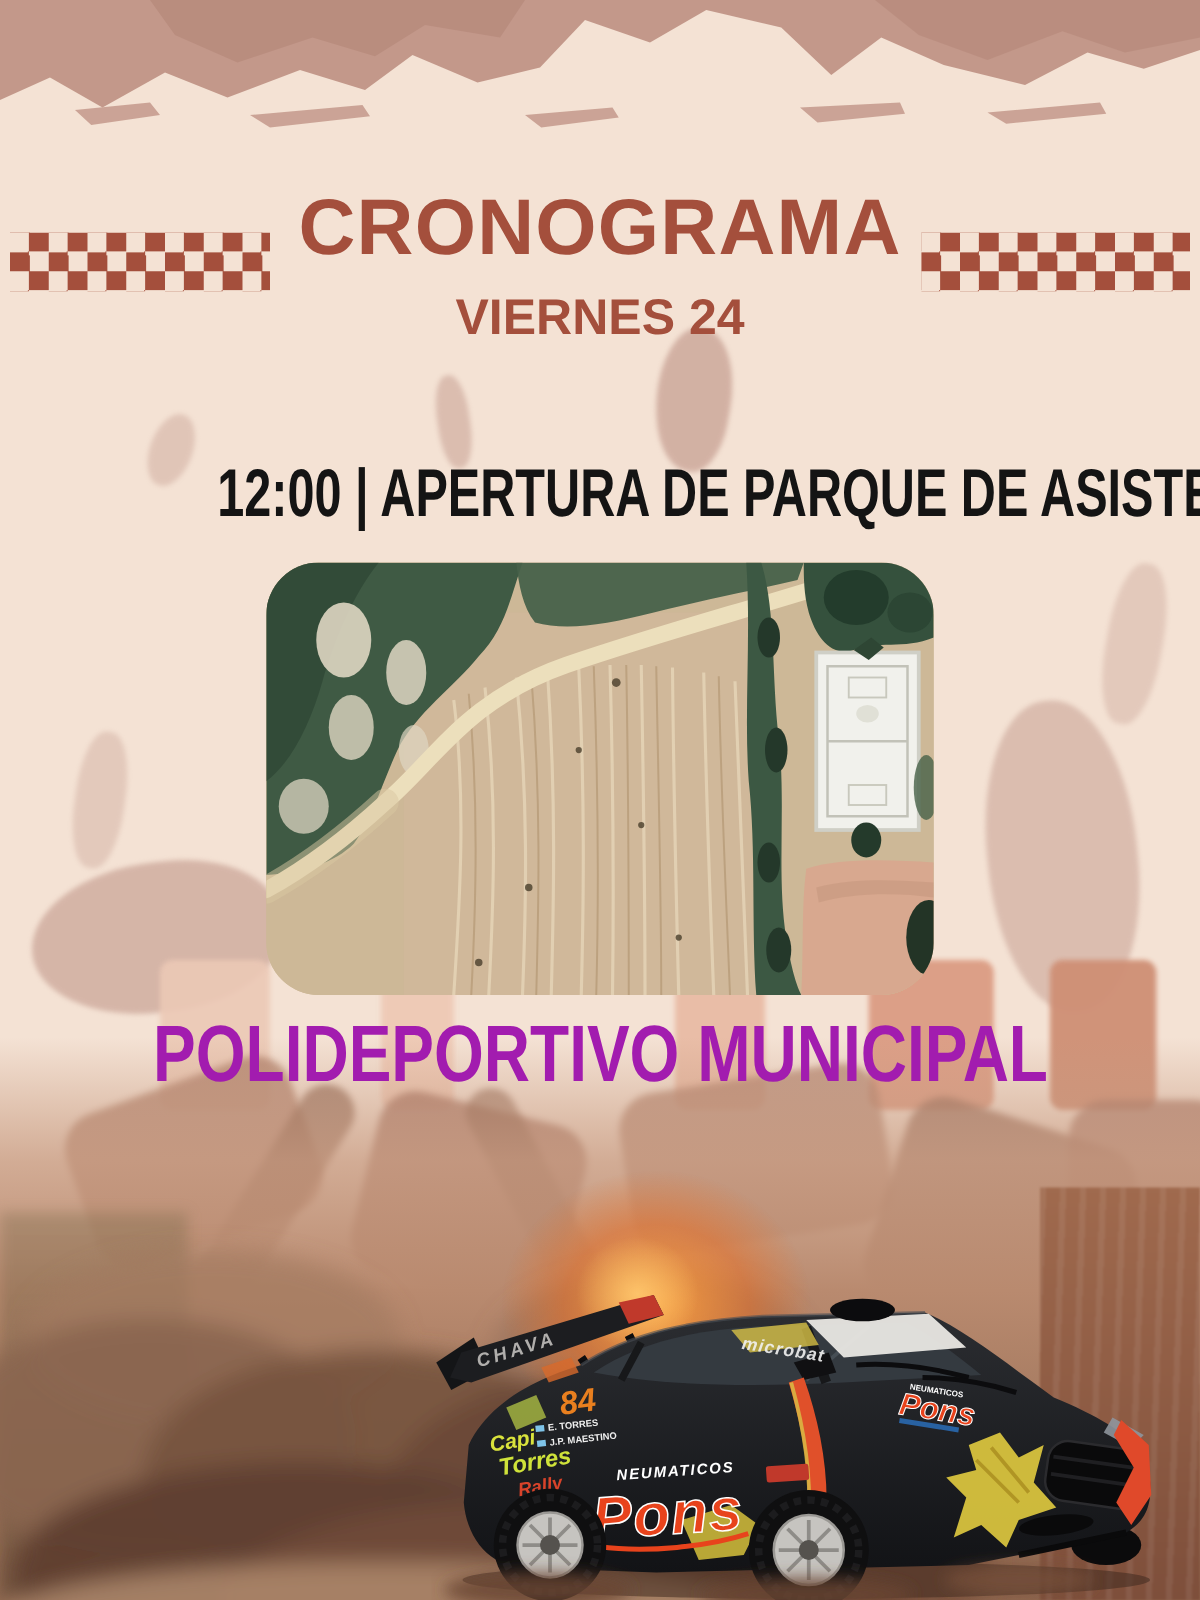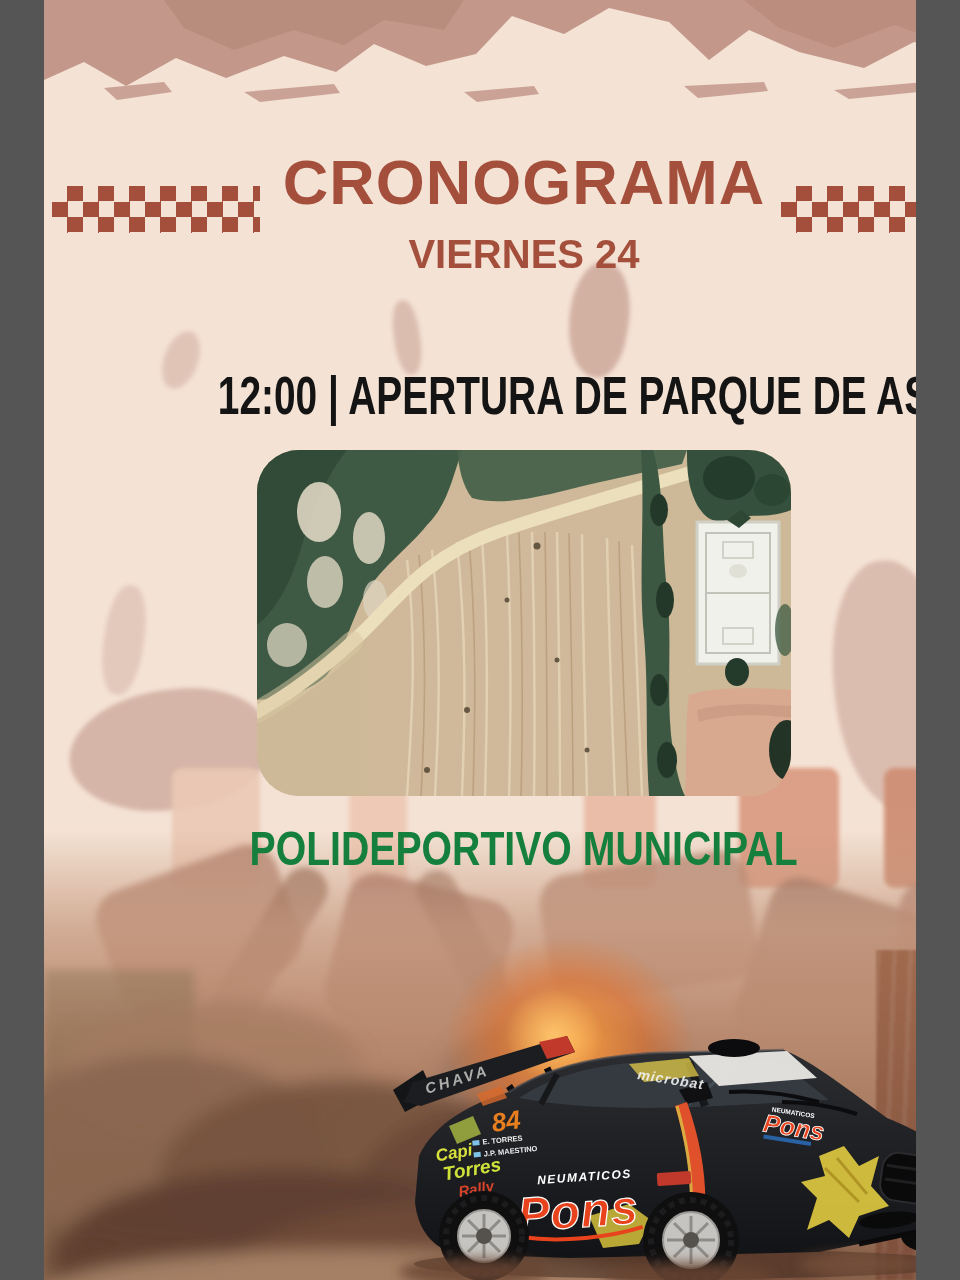--- a/index.html
+++ b/index.html
@@ -1,17 +1,17 @@
 <!DOCTYPE html>
 <html><head>
 <meta charset="utf-8">
 <style>
   html,body{margin:0;padding:0;background:#555;}
   #poster{
-    position:relative;width:872px;height:1280px;margin:0 auto;
+    position:relative;width:960px;height:1280px;margin:0 auto;
     background:#f4e2d4;overflow:hidden;
     font-family:"Liberation Sans","DejaVu Sans",sans-serif;
   }
   #poster *{box-sizing:border-box;}
 
   
   .blob{position:absolute;background:#bd9184;filter:blur(2px);}
   .salmon{position:absolute;top:768px;height:120px;border-radius:10px;filter:blur(2px);}
   .streak{position:absolute;border-radius:30px;filter:blur(3px);}
   #photo-base{
@@ -52,21 +52,21 @@
   }
   #checker-left{left:8px;width:208px;}
   #checker-right{left:737px;width:215px;}
 
   
   .center-line{position:absolute;left:0;width:960px;text-align:center;white-space:nowrap;}
   #title{top:146px;font-size:63px;font-weight:bold;color:#a44f3c;letter-spacing:1px;}
   #subtitle{top:212px;font-size:40px;font-weight:bold;color:#a44f3c;letter-spacing:0;margin-top:20px;}
   #schedule{top:364px;font-size:54px;font-weight:bold;color:#141414;}
   #schedule .cond{display:inline-block;transform:scaleX(.72);transform-origin:center;letter-spacing:0;}
-  #location{top:806px;font-size:49px;font-weight:bold;color:#15803d;margin-top:14px;}
+  #location{top:806px;font-size:64px;font-weight:bold;color:#a21caf;}
   #location .cond{display:inline-block;transform:scaleX(.8);transform-origin:center;}
 
   
   #map-card{
     position:absolute;left:213px;top:450px;width:534px;height:346px;
     border-radius:42px;overflow:hidden;background:#cdb897;
   }
   #map-card svg{display:block;}
 
   

